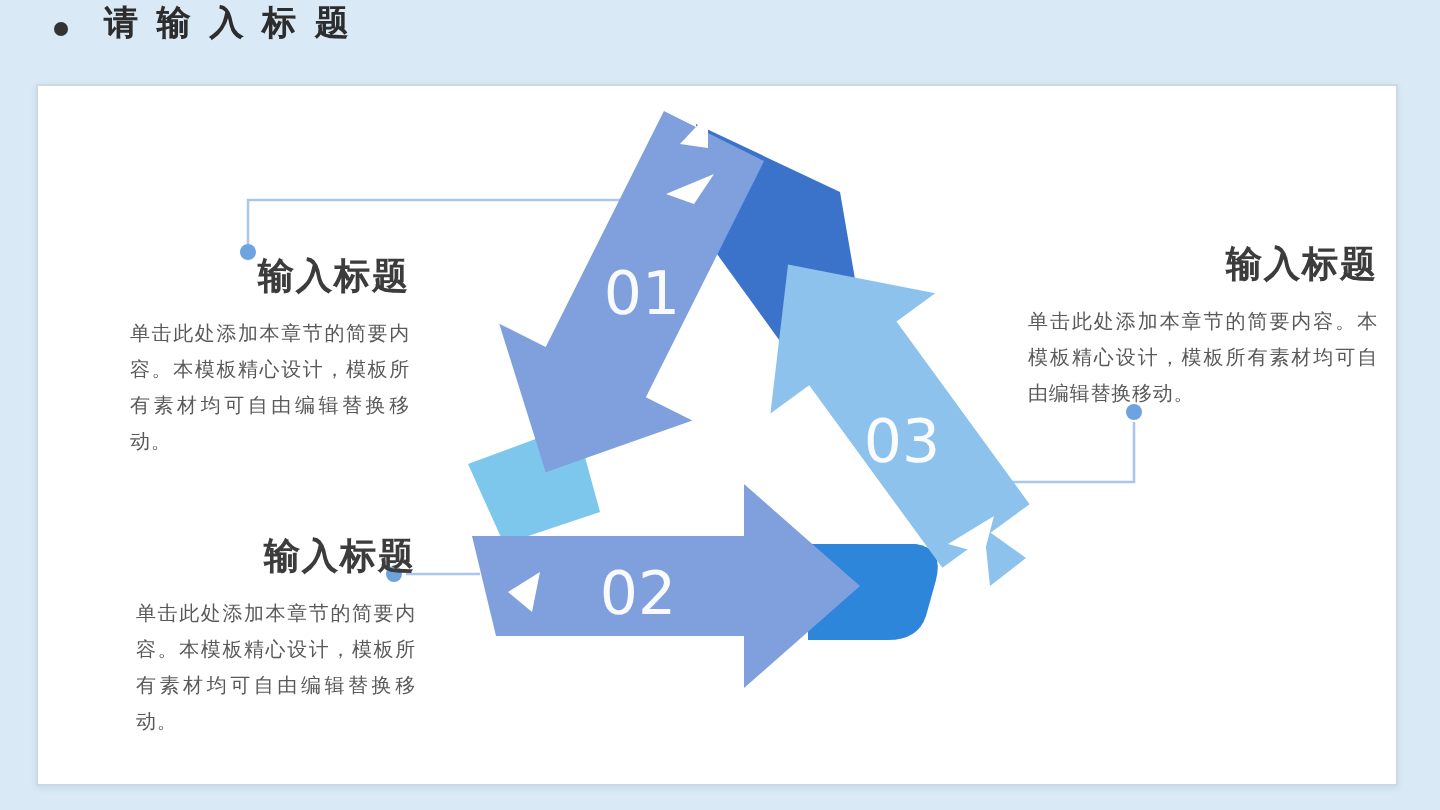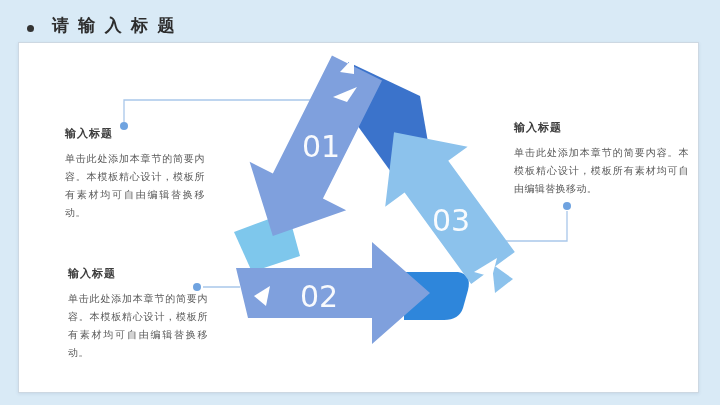--- a/index.html
+++ b/index.html
@@ -3,39 +3,39 @@
 <meta charset="utf-8">
 <style>
   html,body{margin:0;padding:0;}
   .slide{
     position:relative;
     width:720px;height:405px;
     background:#d9eaf6;
     font-family:"DejaVu Sans","Liberation Sans",sans-serif;
     overflow:hidden;
   }
-  .title-row{position:absolute;left:0;top:14px;width:636px;height:28px;}
+  .title-row{position:absolute;left:0;top:0;width:636px;height:28px;}
   .title-bullet{
     position:absolute;left:27px;top:11px;width:7px;height:7px;border-radius:50%;
     background:#333333;
   }
   .slide-title{
     position:absolute;left:52px;top:0;margin:0;
     font-size:17px;font-weight:bold;color:#2d2d2d;letter-spacing:0.55em;
   }
   .card{
     position:absolute;left:18px;top:42px;width:681px;height:351px;
     background:#ffffff;border:1px solid #cdd8e2;box-sizing:border-box;
     box-shadow:0 1px 3px rgba(70,100,140,0.12);
     z-index:1;
   }
   .diagram-svg{position:absolute;left:0;top:0;width:720px;height:405px;z-index:2;}
   .tb{position:absolute;z-index:3;}
   .tb h2{
-    margin:0 0 9px 0;font-size:11px;font-weight:bold;color:#3c3c3c;letter-spacing:1px;
+    margin:0 0 9px 0;font-size:18px;font-weight:bold;color:#3c3c3c;letter-spacing:1px;text-align:right;
   }
   .tb p{
     margin:0;font-size:10px;line-height:18px;color:#595959;letter-spacing:0.4px;
     text-align:justify;
   }
   .tb-lt{left:65px;top:126px;width:140px;}
   .tb-lb{left:68px;top:266px;width:140px;}
   .tb-r{left:514px;top:120px;width:175px;}
   .num{
     font-family:"DejaVu Sans","Liberation Sans",sans-serif;

